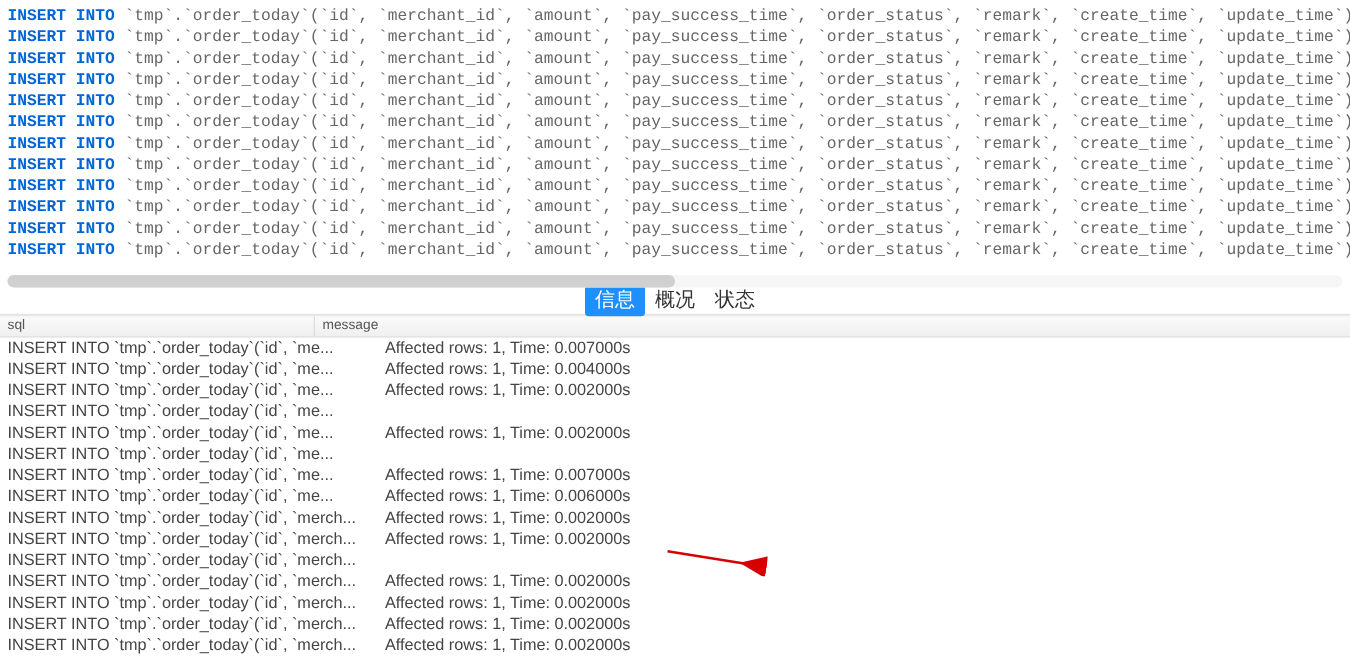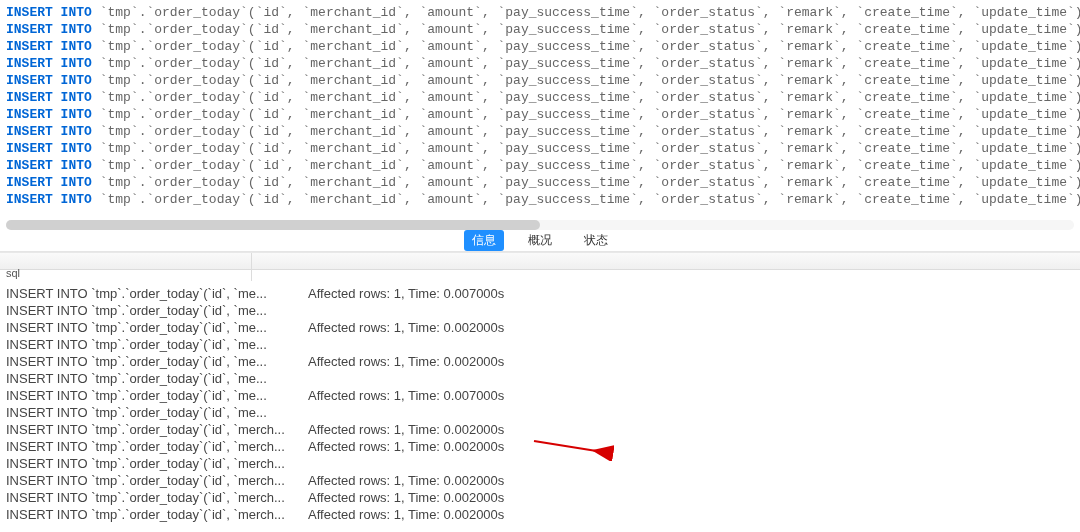--- a/index.html
+++ b/index.html
@@ -39,22 +39,21 @@
     height: 10px;
     width: 50%;
     background: #d0d0d0;
     border-radius: 5px;
   }
   .tab-bar {
     height: 22px;
     display: flex;
     align-items: center;
     justify-content: center;
-    gap: 16px;
-    font-size: 12px;
+    font-size: 16px;
     color: #333;
     border-bottom: 1px solid #e5e5e5;
     font-family: Liberation Serif, serif;
   }
   .tab {
     padding: 2px 8px;
     border-radius: 3px;
     cursor: default;
   }
   .tab.active {
@@ -65,42 +64,42 @@
     display: flex;
     height: 18px;
     background: linear-gradient(#fafafa, #f0f0f0);
     border-bottom: 1px solid #dcdcdc;
     border-top: 1px solid #e8e8e8;
     font-size: 11px;
     color: #555;
   }
   .col-sql {
     width: 252px;
-    padding: 14px 6px;
+    padding: 1px 6px;
     border-right: 1px solid #dcdcdc;
     overflow: hidden;
     white-space: nowrap;
   }
   .col-msg {
     flex: 1;
     padding: 1px 6px;
     overflow: hidden;
     white-space: nowrap;
   }
   .rows {
     overflow: hidden;
   }
   .row {
     display: flex;
     height: 17px;
     font-size: 13px;
     color: #444;
   }
   .row .col-sql, .row .col-msg {
-    padding: 16px 6px;
+    padding: 0 6px;
     border-right: none;
     overflow: hidden;
     text-overflow: ellipsis;
     white-space: nowrap;
   }
   .row .col-sql { width: 302px; }
   .highlight-box {
     display: inline-block;
     border: 1.5px solid #d60000;
     border-radius: 4px;
@@ -136,29 +135,31 @@
 </div>
 
 <div class="tab-bar" id="tab-bar">
     <span class="tab active">信息</span>
     <span class="tab">概况</span>
     <span class="tab">状态</span>
   </div>
 
 <div class="header-row">
   <div class="col-sql">sql</div>
+  <div class="col-msg">message</div>
 </div>
 
 <div class="rows" id="rows">
     <div class="row">
       <div class="col-sql">INSERT INTO `tmp`.`order_today`(`id`, `me...</div>
       <div class="col-msg"><span>Affected rows: 1, Time: </span><span>0.007000s</span></div>
     </div>
     <div class="row">
       <div class="col-sql">INSERT INTO `tmp`.`order_today`(`id`, `me...</div>
+      <div class="col-msg"><span>Affected rows: 1, Time: </span><span>0.004000s</span></div>
     </div>
     <div class="row">
       <div class="col-sql">INSERT INTO `tmp`.`order_today`(`id`, `me...</div>
       <div class="col-msg"><span>Affected rows: 1, Time: </span><span>0.002000s</span></div>
     </div>
     <div class="row">
       <div class="col-sql">INSERT INTO `tmp`.`order_today`(`id`, `me...</div>
     </div>
     <div class="row">
       <div class="col-sql">INSERT INTO `tmp`.`order_today`(`id`, `me...</div>
@@ -166,20 +167,21 @@
     </div>
     <div class="row">
       <div class="col-sql">INSERT INTO `tmp`.`order_today`(`id`, `me...</div>
     </div>
     <div class="row">
       <div class="col-sql">INSERT INTO `tmp`.`order_today`(`id`, `me...</div>
       <div class="col-msg"><span>Affected rows: 1, Time: </span><span>0.007000s</span></div>
     </div>
     <div class="row">
       <div class="col-sql">INSERT INTO `tmp`.`order_today`(`id`, `me...</div>
+      <div class="col-msg"><span>Affected rows: 1, Time: </span><span>0.006000s</span></div>
     </div>
     <div class="row">
       <div class="col-sql">INSERT INTO `tmp`.`order_today`(`id`, `merch...</div>
       <div class="col-msg"><span>Affected rows: 1, Time: </span><span>0.002000s</span></div>
     </div>
     <div class="row">
       <div class="col-sql">INSERT INTO `tmp`.`order_today`(`id`, `merch...</div>
       <div class="col-msg"><span>Affected rows: 1, Time: </span><span>0.002000s</span></div>
     </div>
     <div class="row">

